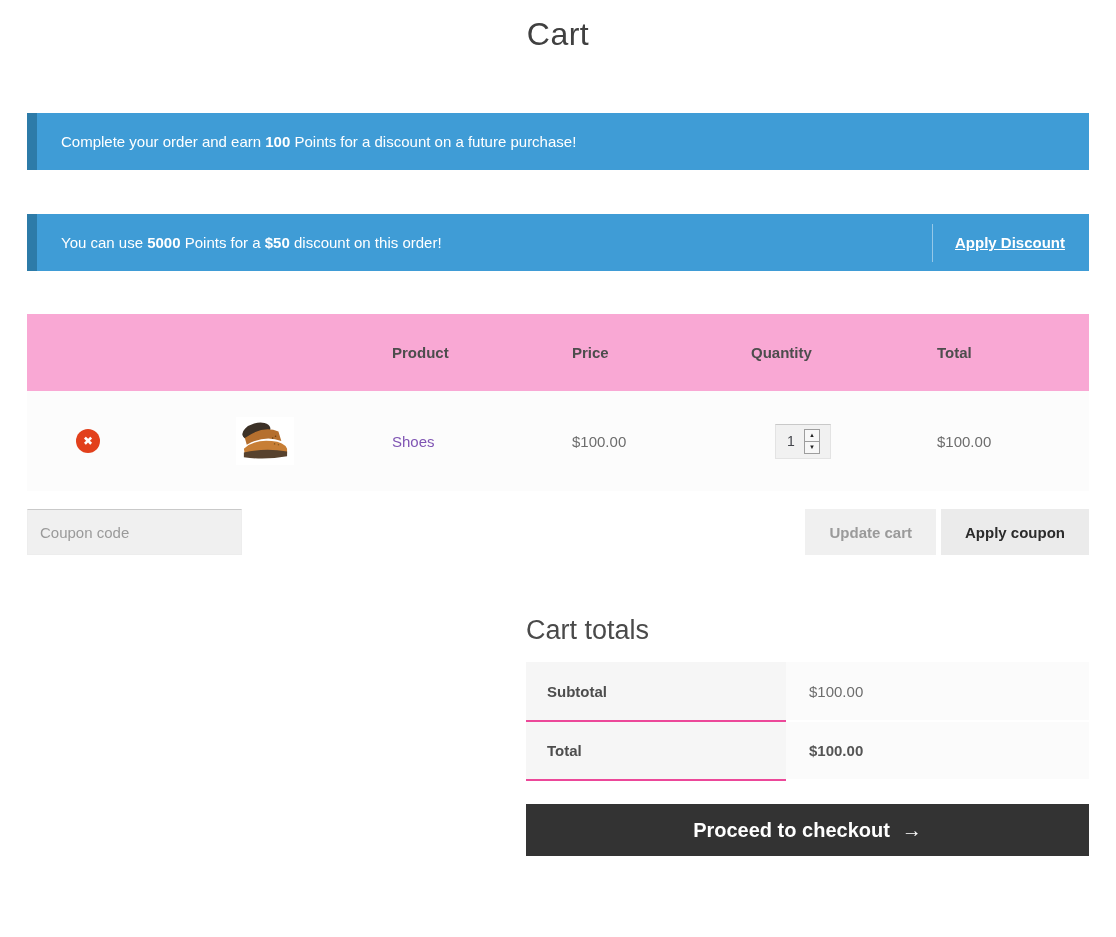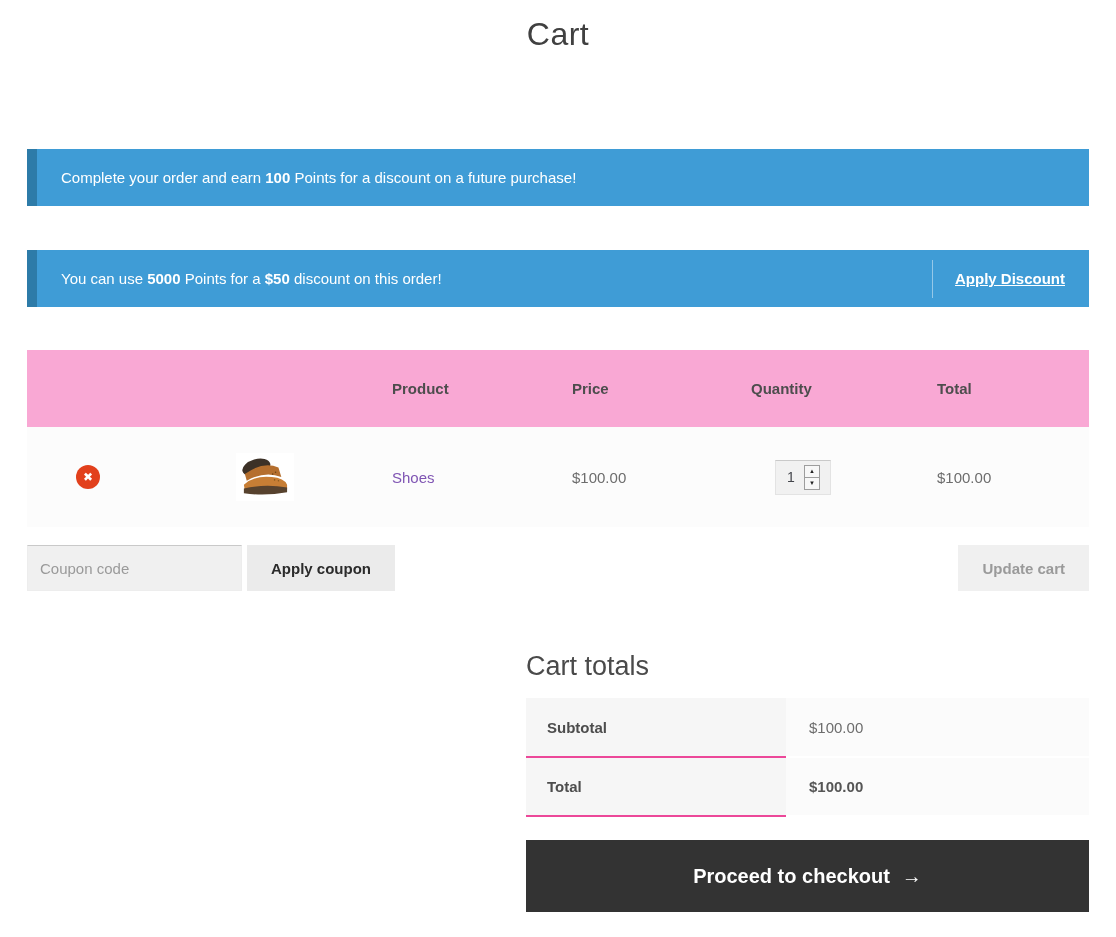--- a/index.html
+++ b/index.html
@@ -25,21 +25,21 @@
   .notice {
     margin-top: 44px;
     height: 57px;
     background: var(--banner-blue, #3f9cd6);
     border-left: 10px solid var(--banner-strip, #2d7ba8);
     color: #ffffff;
     display: flex;
     align-items: center;
     padding: 0 24px;
   }
-  .notice.first { margin-top: 96px; }
+  .notice.first { margin-top: 60px; }
   .notice b { font-weight: 700; }
   .notice-spacer { flex: 1; }
   .notice-divider {
     width: 1px; height: 38px;
     background: rgba(255,255,255,0.45);
     margin-right: 22px;
   }
   .apply-discount-button {
     font-weight: 700;
     color: #fff;
@@ -167,21 +167,21 @@
   table.totals-table td {
     background: #fbfbfb;
     padding-left: 23px;
     border-bottom: 2px solid #fff;
     color: #6d6d6d;
   }
   table.totals-table tr.order-total td, table.totals-table tr.order-total .amount { font-weight: 700; color: #555; }
 
   .checkout-button {
     margin-top: 23px;
-    height: 72px;
+    height: 52px;
     width: 100%;
     background: var(--checkout-dark, #333333);
     color: #ffffff;
     border: none;
     font-family: inherit;
     font-size: 20px;
     font-weight: 700;
     cursor: pointer;
     display: flex;
     align-items: center;
@@ -262,22 +262,22 @@
         </td>
         <td>
           <span class="amount">$100.00</span>
         </td>
       </tr>
     </tbody>
   </table>
 
   <div class="cart-actions">
     <input class="coupon-input" type="text" placeholder="Coupon code" style="">
+    <button class="btn-gray disabled">Update cart</button>
     <button class="btn-gray">Apply coupon</button>
-    <button class="btn-gray disabled">Update cart</button>
   </div>
 
   <div class="cart-totals">
     <h2 class="totals-heading">Cart totals</h2>
     <table class="totals-table">
       <tbody>
           <tr>
         <th>Subtotal</th>
         <td><span class="amount">$100.00</span></td>
       </tr>

